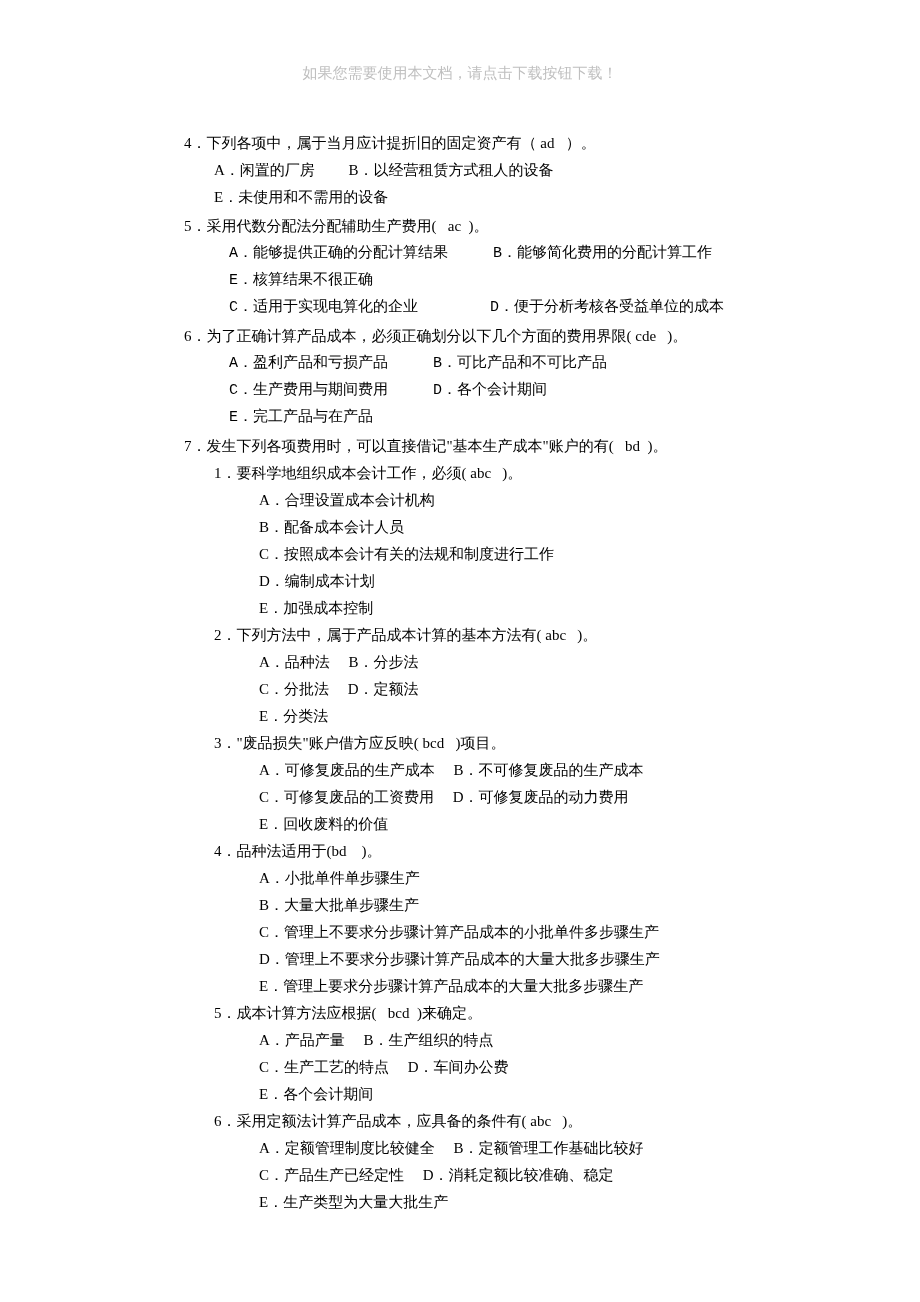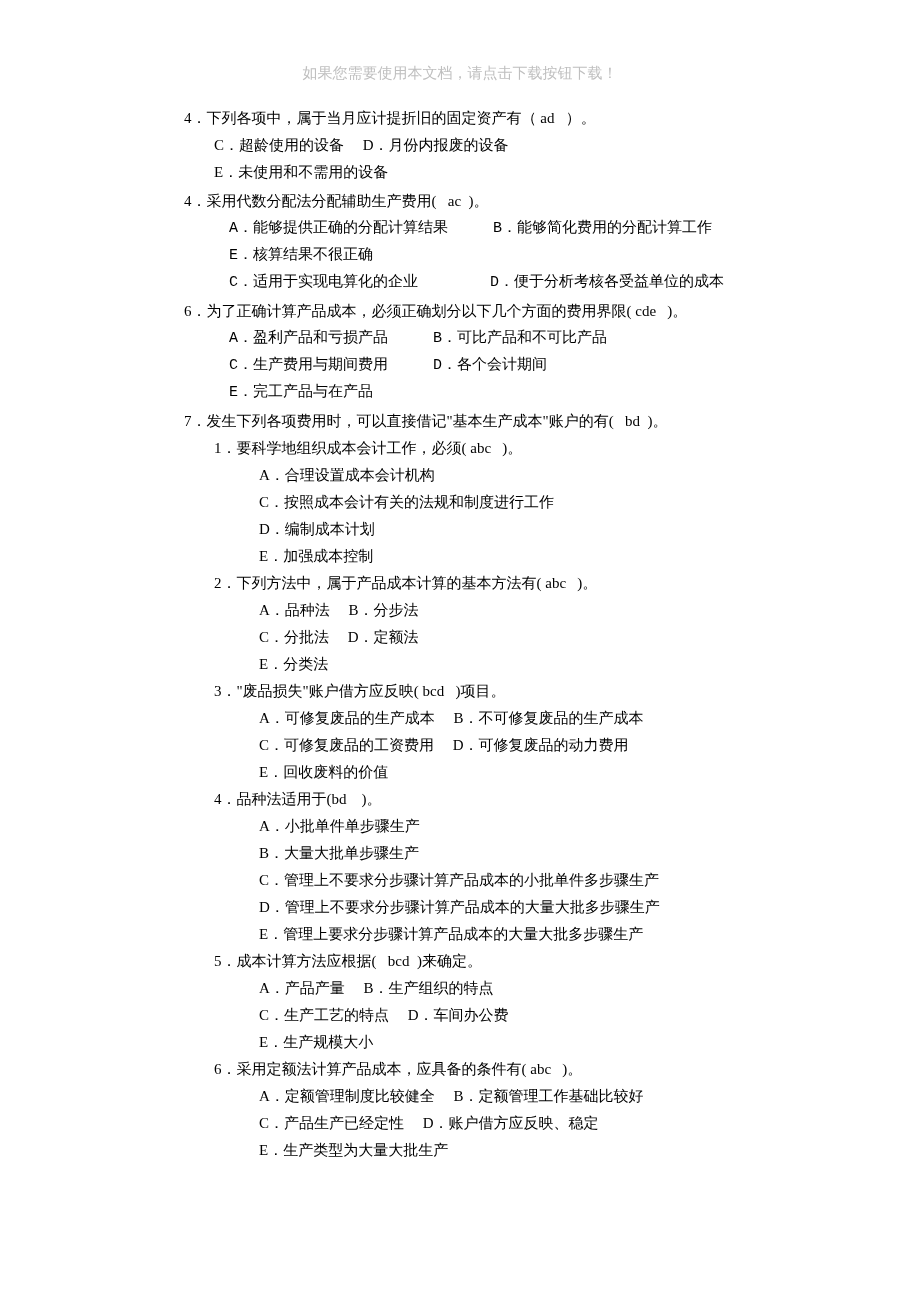--- a/index.html
+++ b/index.html
@@ -12,21 +12,21 @@
     color: #000;
     line-height: 1.8;
   }
   .page {
     padding: 60px 140px 80px 140px;
   }
   .header-note {
     text-align: center;
     color: #bfbfbf;
     font-size: 15px;
-    margin-bottom: 18px;
+    margin-bottom: 43px;
   }
   .q {
     margin-bottom: 2px;
   }
   .opts {
     margin-left: 2em;
   }
   .opts2 {
     margin-left: 3em;
     font-family: Liberation Mono, monospace;
@@ -45,27 +45,27 @@
 </head>
 <body>
 
 <div class="page">
 
   <div class="header-note">如果您需要使用本文档，请点击下载按钮下载！</div>
 
   <div class="q">
     <div class="line">4．下列各项中，属于当月应计提折旧的固定资产有（ ad   ）。</div>
     <div class="opts">
-      <div class="line">C．超龄使用的设备     D．月份内报废的设备</div>
+      <div class="line">A．闲置的厂房         B．以经营租赁方式租人的设备</div>
       <div class="line">E．未使用和不需用的设备</div>
     </div>
   </div>
 
   <div class="q">
-    <div class="line">4．采用代数分配法分配辅助生产费用(   ac  )。</div>
+    <div class="line">5．采用代数分配法分配辅助生产费用(   ac  )。</div>
     <div class="opts2">
       <div class="line">A．能够提供正确的分配计算结果     B．能够简化费用的分配计算工作</div>
       <div class="line">E．核算结果不很正确</div>
       <div class="line">C．适用于实现电算化的企业        D．便于分析考核各受益单位的成本</div>
     </div>
   </div>
 
   <div class="q">
     <div class="line">6．为了正确计算产品成本，必须正确划分以下几个方面的费用界限( cde   )。</div>
     <div class="opts2">
@@ -75,20 +75,21 @@
     </div>
   </div>
 
   <div class="q">
     <div class="line">7．发生下列各项费用时，可以直接借记"基本生产成本"账户的有(   bd  )。</div>
 
     <div class="sub">
       <div class="line">1．要科学地组织成本会计工作，必须( abc   )。</div>
       <div class="opts">
         <div class="line">A．合理设置成本会计机构</div>
+        <div class="line">B．配备成本会计人员</div>
         <div class="line">C．按照成本会计有关的法规和制度进行工作</div>
         <div class="line">D．编制成本计划</div>
         <div class="line">E．加强成本控制</div>
       </div>
     </div>
 
     <div class="sub">
       <div class="line">2．下列方法中，属于产品成本计算的基本方法有( abc   )。</div>
       <div class="opts">
         <div class="line">A．品种法     B．分步法</div>
@@ -115,28 +116,28 @@
         <div class="line">D．管理上不要求分步骤计算产品成本的大量大批多步骤生产</div>
         <div class="line">E．管理上要求分步骤计算产品成本的大量大批多步骤生产</div>
       </div>
     </div>
 
     <div class="sub">
       <div class="line">5．成本计算方法应根据(   bcd  )来确定。</div>
       <div class="opts">
         <div class="line">A．产品产量     B．生产组织的特点</div>
         <div class="line">C．生产工艺的特点     D．车间办公费</div>
-        <div class="line">E．生产规模大小</div>
+        <div class="line">E．各个会计期间</div>
       </div>
     </div>
 
     <div class="sub">
       <div class="line">6．采用定额法计算产品成本，应具备的条件有( abc   )。</div>
       <div class="opts">
         <div class="line">A．定额管理制度比较健全     B．定额管理工作基础比较好</div>
-        <div class="line">C．产品生产已经定性     D．账户借方应反映、稳定</div>
+        <div class="line">C．产品生产已经定性     D．消耗定额比较准确、稳定</div>
         <div class="line">E．生产类型为大量大批生产</div>
       </div>
     </div>
 
   </div>
 
 </div>
 
 </body></html>

